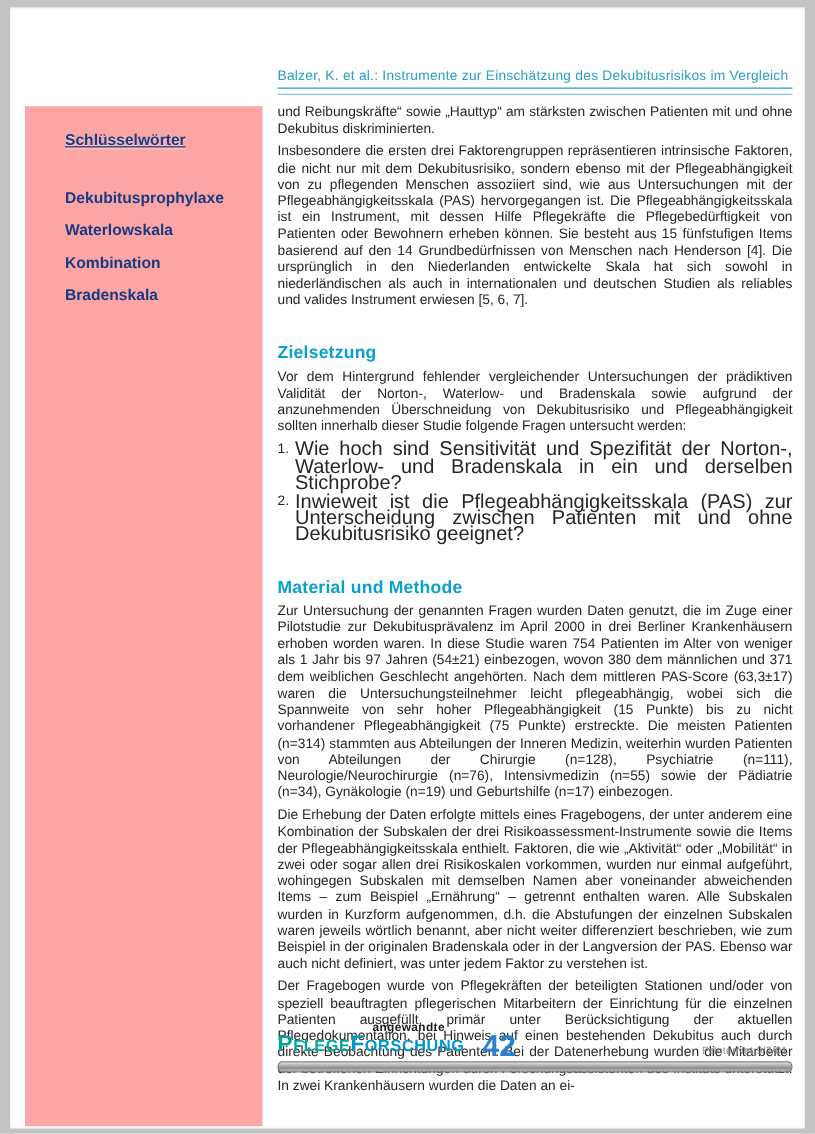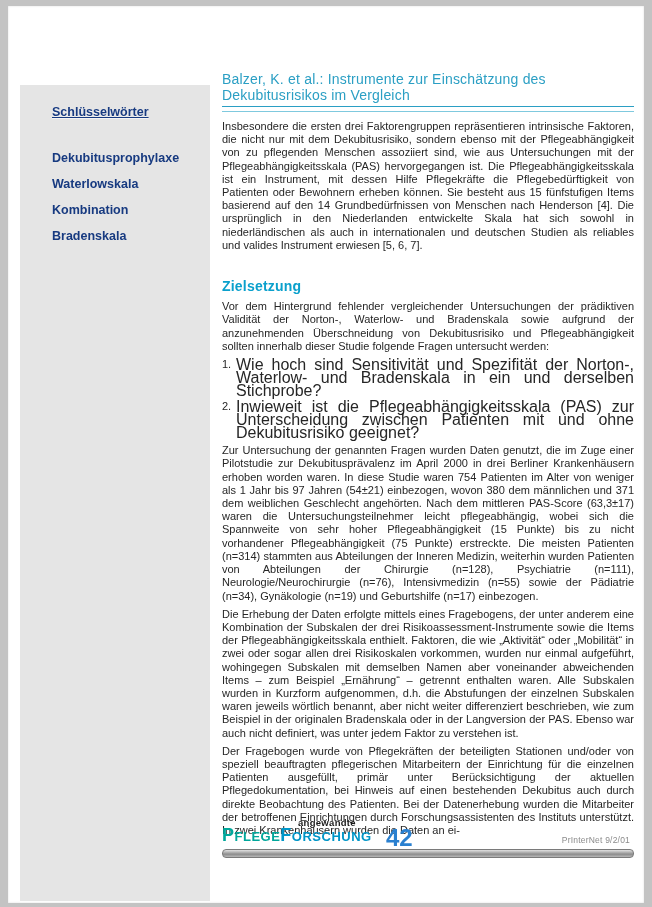--- a/index.html
+++ b/index.html
@@ -11,41 +11,41 @@
     overflow:hidden;
   }
   .page{
     position:absolute; left:8px; top:6px; right:8px; bottom:4px;
     background:#ffffff;
     box-shadow:inset 0 0 2px rgba(0,0,0,.15);
   }
   
   .sidebar{
     position:absolute; left:12px; top:79px; width:190px; bottom:2px;
-    background:#e5e5e5;
+    background:#fca5a5;
   }
   .sidebar-title{
     margin:20px 0 0 32px;
     font-size:12.5px; font-weight:bold;
     color:#173a80;
     text-decoration:underline;
     text-shadow:0 1px 0 rgba(255,255,255,.6);
   }
   .keywords{margin:32px 0 0 32px;}
   .keyword{
     font-size:12.5px; font-weight:bold; color:#173a80;
     margin-bottom:12px; line-height:14px;
   }
   
   .content{
     position:absolute; left:214px; right:10px; top:0;
   }
   .running-head{
-    margin-top:65px;
-    font-size:14px; color:#2b9fc4; letter-spacing:.2px;
+    margin-top:49px;
+    font-size:11px; color:#2b9fc4; letter-spacing:.2px;
   }
   .head-rule{
     margin-top:3px; height:4px;
     border-top:1.5px solid #2b9fc4;
     border-bottom:1px solid #7fc9de;
   }
   .bodytext{
     margin-top:8px;
     font-size:11px; line-height:13.2px;
     color:#262626; text-align:justify;
@@ -105,35 +105,37 @@
       <div class="keyword">Kombination</div>
       <div class="keyword">Bradenskala</div>
     </div>
   </div>
 
   <div class="content">
     <div class="running-head">Balzer, K. et al.: Instrumente zur Einschätzung des Dekubitusrisikos im Vergleich</div>
     <div class="head-rule"></div>
 
     <div class="bodytext">
+      <p>und Reibungskräfte“ sowie „Hauttyp“ am stärksten zwischen Patienten mit und ohne Dekubitus diskriminierten.</p>
       <p>Insbesondere die ersten drei Faktorengruppen repräsentieren intrinsische Faktoren, die nicht nur mit dem Dekubitusrisiko, sondern ebenso mit der Pflegeabhängigkeit von zu pflegenden Menschen assoziiert sind, wie aus Untersuchungen mit der Pflegeabhängigkeitsskala (PAS) hervorgegangen ist. Die Pflegeabhängigkeitsskala ist ein Instrument, mit dessen Hilfe Pflegekräfte die Pflegebedürftigkeit von Patienten oder Bewohnern erheben können. Sie besteht aus 15 fünfstufigen Items basierend auf den 14 Grundbedürfnissen von Menschen nach Henderson [4]. Die ursprünglich in den Niederlanden entwickelte Skala hat sich sowohl in niederländischen als auch in internationalen und deutschen Studien als reliables und valides Instrument erwiesen [5, 6, 7].</p>
 
       <h2 class="sec">Zielsetzung</h2>
       <p>Vor dem Hintergrund fehlender vergleichender Untersuchungen der prädiktiven Validität der Norton-, Waterlow- und Bradenskala sowie aufgrund der anzunehmenden Überschneidung von Dekubitusrisiko und Pflegeabhängigkeit sollten innerhalb dieser Studie folgende Fragen untersucht werden:</p>
       <div class="qlist">
         <div class="qitem">
           <span class="qnum">1.</span>
           <span class="qtext">Wie hoch sind Sensitivität und Spezifität der Norton-, Waterlow- und Bradenskala in ein und derselben Stichprobe?</span>
         </div>
         <div class="qitem">
           <span class="qnum">2.</span>
           <span class="qtext">Inwieweit ist die Pflegeabhängigkeitsskala (PAS) zur Unterscheidung zwischen Patienten mit und ohne Dekubitusrisiko geeignet?</span>
         </div>
       </div>
 
+      <h2 class="sec">Material und Methode</h2>
       <p>Zur Untersuchung der genannten Fragen wurden Daten genutzt, die im Zuge einer Pilotstudie zur Dekubitusprävalenz im April 2000 in drei Berliner Krankenhäusern erhoben worden waren. In diese Studie waren 754 Patienten im Alter von weniger als 1 Jahr bis 97 Jahren (54±21) einbezogen, wovon 380 dem männlichen und 371 dem weiblichen Geschlecht angehörten. Nach dem mittleren PAS-Score (63,3±17) waren die Untersuchungsteilnehmer leicht pflegeabhängig, wobei sich die Spannweite von sehr hoher Pflegeabhängigkeit (15 Punkte) bis zu nicht vorhandener Pflegeabhängigkeit (75 Punkte) erstreckte. Die meisten Patienten (n=314) stammten aus Abteilungen der Inneren Medizin, weiterhin wurden Patienten von Abteilungen der Chirurgie (n=128), Psychiatrie (n=111), Neurologie/Neurochirurgie (n=76), Intensivmedizin (n=55) sowie der Pädiatrie (n=34), Gynäkologie (n=19) und Geburtshilfe (n=17) einbezogen.</p>
       <p>Die Erhebung der Daten erfolgte mittels eines Fragebogens, der unter anderem eine Kombination der Subskalen der drei Risikoassessment-Instrumente sowie die Items der Pflegeabhängigkeitsskala enthielt. Faktoren, die wie „Aktivität“ oder „Mobilität“ in zwei oder sogar allen drei Risikoskalen vorkommen, wurden nur einmal aufgeführt, wohingegen Subskalen mit demselben Namen aber voneinander abweichenden Items – zum Beispiel „Ernährung“ – getrennt enthalten waren. Alle Subskalen wurden in Kurzform aufgenommen, d.h. die Abstufungen der einzelnen Subskalen waren jeweils wörtlich benannt, aber nicht weiter differenziert beschrieben, wie zum Beispiel in der originalen Bradenskala oder in der Langversion der PAS. Ebenso war auch nicht definiert, was unter jedem Faktor zu verstehen ist.</p>
       <p>Der Fragebogen wurde von Pflegekräften der beteiligten Stationen und/oder von speziell beauftragten pflegerischen Mitarbeitern der Einrichtung für die einzelnen Patienten ausgefüllt, primär unter Berücksichtigung der aktuellen Pflegedokumentation, bei Hinweis auf einen bestehenden Dekubitus auch durch direkte Beobachtung des Patienten. Bei der Datenerhebung wurden die Mitarbeiter der betroffenen Einrichtungen durch Forschungsassistenten des Instituts unterstützt. In zwei Krankenhäusern wurden die Daten an ei-</p>
     </div>
   </div>
 
   <div class="footer">
     <div class="logo">
       <span class="logo-top">angewandte</span>
       <span class="logo-main"><span class="logo-part1">Pflege</span><span class="logo-part2">Forschung</span></span>

